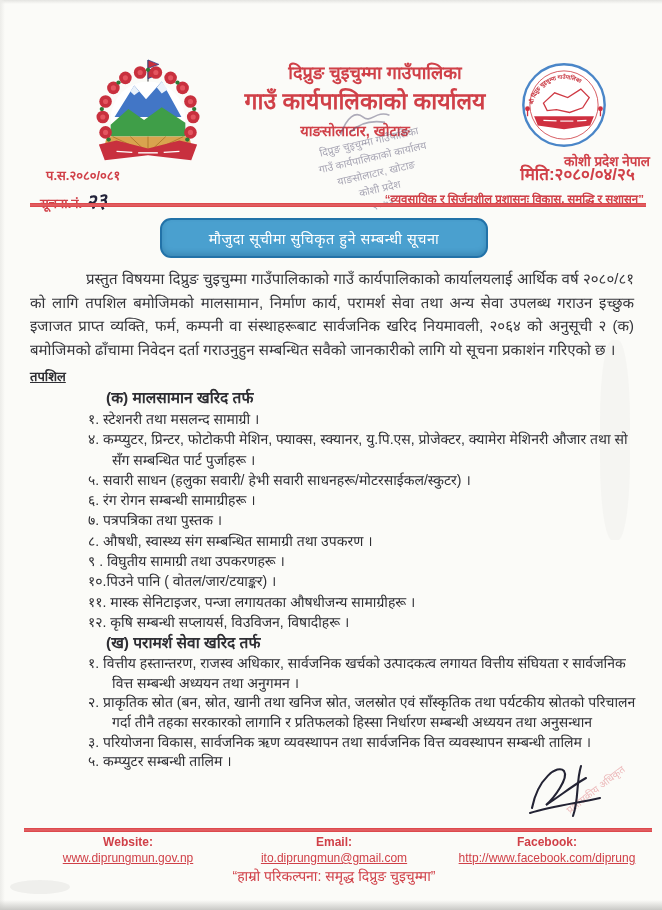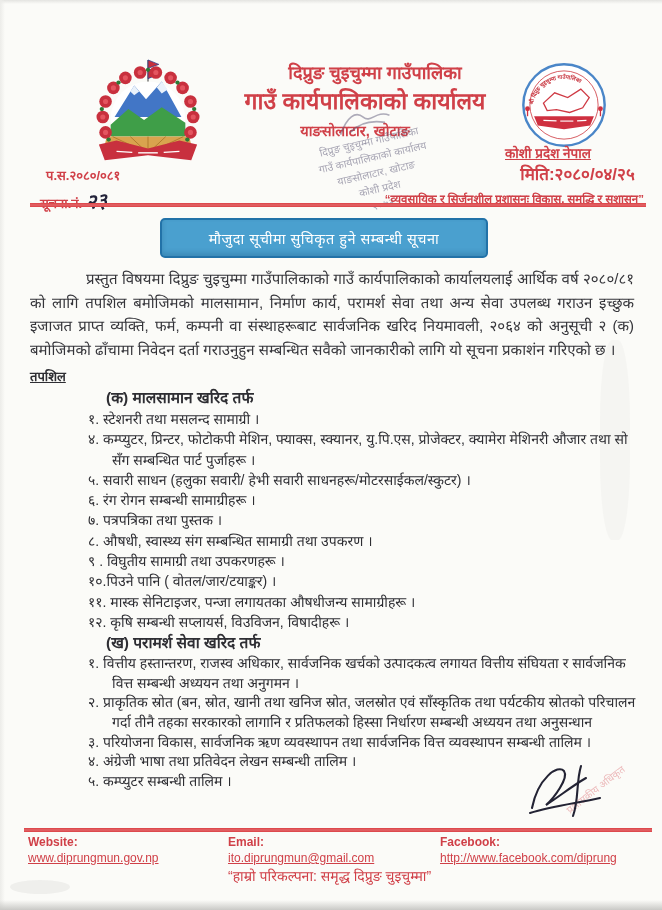--- a/index.html
+++ b/index.html
@@ -26,22 +26,22 @@
 
   
   .emblem{position:absolute;left:92px;top:58px;width:112px;height:114px;}
   .org-logo{position:absolute;left:521px;top:62px;width:86px;height:86px;}
   .head-line1{position:absolute;left:240px;top:60px;width:270px;text-align:center;
     color:var(--red);font-size:18px;font-weight:bold;}
   .head-line2{position:absolute;left:215px;top:84px;width:300px;text-align:center;
     color:var(--red);font-size:23px;font-weight:bold;}
   .head-line3{position:absolute;left:240px;top:120px;width:230px;text-align:center;
     color:var(--red);font-size:14.5px;font-weight:bold;}
-  .province{position:absolute;left:505px;top:144px;width:145px;text-align:left;
-    color:var(--red);font-size:13.5px;font-weight:bold;text-decoration:underline;}
+  .province{position:absolute;left:505px;top:152px;width:145px;text-align:right;
+    color:var(--red);font-size:13.5px;font-weight:bold;}
   .issue-date{position:absolute;left:505px;top:162px;width:145px;text-align:center;
     color:var(--red);font-size:17px;font-weight:bold;}
   .ref-no{position:absolute;left:46px;top:166px;color:var(--red);
     font-size:13px;font-weight:bold;}
   .notice-no{position:absolute;left:40px;top:187px;color:var(--red);
     font-size:13px;font-weight:bold;}
   .notice-no-value{display:inline-block;color:#23233a;font-size:20px;
     font-style:italic;transform:rotate(-6deg);margin-left:4px;
     font-family:"DejaVu Serif",serif;}
   .slogan{position:absolute;right:18px;top:191px;color:var(--red);
@@ -51,21 +51,21 @@
 
   
   .stamp{position:absolute;left:288px;top:106px;width:170px;
     transform:rotate(-13deg);text-align:center;
     color:rgba(96,92,122,0.55);font-size:10.5px;line-height:16px;
     pointer-events:none;}
   .stamp .scribble{display:block;margin:0 auto 1px;}
 
   
   .title-box{position:absolute;left:160px;top:218px;width:324px;height:36px;
-    background:var(--box-blue);border:2px solid var(--box-border);border-radius:5px;
+    background:var(--box-blue);border:2px solid var(--box-border);border-radius:11px;
     display:flex;align-items:center;justify-content:center;
     box-shadow:inset 0 -3px 5px rgba(20,70,110,.25);}
   .title-box span{color:#ffffff;font-size:14.5px;letter-spacing:.5px;}
 
   
   .body-par{position:absolute;left:30px;top:267px;width:604px;
     font-size:15px;line-height:23.5px;text-align:justify;text-indent:56px;
     color:var(--ink);}
 
   
@@ -80,21 +80,21 @@
 
   
   .signature{position:absolute;left:526px;top:758px;width:84px;height:72px;}
   .sig-stamp{position:absolute;left:556px;top:770px;width:110px;
     transform:rotate(-38deg);color:rgba(208,64,72,.35);font-size:10px;
     pointer-events:none;}
 
   
   .rule-bottom{position:absolute;left:24px;right:10px;top:828px;height:4px;
     background:linear-gradient(to bottom,var(--line-red) 35%,#f3b9ba 50%,var(--line-red) 65%);}
-  .footer-col{position:absolute;top:835px;color:var(--red);
+  .footer-col{position:absolute;top:835px;text-align:center;color:var(--red);
     font-size:12px;line-height:14px;}
   .footer-col .label{font-weight:bold;margin-bottom:2px;}
   .footer-col .link{text-decoration:underline;color:var(--red);display:block;margin-top:1px;}
   .col-website{left:28px;width:200px;}
   .col-email{left:228px;width:212px;}
   .col-facebook{left:440px;width:214px;}
   .vision{margin-top:4px;font-size:14px;}
 
   
   .smudge1{position:absolute;left:10px;top:880px;width:60px;height:14px;
@@ -251,21 +251,20 @@
       <div class="item">१०.पिउने पानि ( वोतल/जार/टयाङ्कर) ।</div>
       <div class="item">११. मास्क सेनिटाइजर, पन्जा लगायतका औषधीजन्य सामाग्रीहरू ।</div>
       <div class="item">१२. कृषि सम्बन्धी सप्लायर्स, विउविजन, विषादीहरू ।</div>
     </div>
   <div class="sec-title">(ख) परामर्श सेवा खरिद तर्फ</div>
   <div class="item-list item-list-b">
 
   <div class="item">१. वित्तीय हस्तान्तरण, राजस्व अधिकार, सार्वजनिक खर्चको उत्पादकत्व लगायत वित्तीय संघियता र सार्वजनिक वित्त सम्बन्धी अध्ययन तथा अनुगमन ।</div>
       <div class="item">२. प्राकृतिक स्रोत (बन, स्रोत, खानी तथा खनिज स्रोत, जलस्रोत एवं साँस्कृतिक तथा पर्यटकीय स्रोतको परिचालन गर्दा तीनै तहका सरकारको लागानि र प्रतिफलको हिस्सा निर्धारण सम्बन्धी अध्ययन तथा अनुसन्धान</div>
       <div class="item">३. परियोजना विकास, सार्वजनिक ऋण व्यवस्थापन तथा सार्वजनिक वित्त व्यवस्थापन सम्बन्धी तालिम ।</div>
-      <div class="item">४. अंग्रेजी भाषा तथा प्रतिवेदन लेखन सम्बन्धी तालिम ।</div>
       <div class="item">५. कम्प्युटर सम्बन्धी तालिम ।</div>
     </div>
 </div>
 
 <div class="sig-stamp">प्रशासकीय अधिकृत</div>
 <svg class="signature" viewBox="0 0 84 72">
   <path d="M6,50 C12,20 32,6 38,13 C43,20 28,40 20,47 C34,38 46,28 60,20 M55,8 C50,24 53,42 47,58 M4,55 C26,48 52,45 74,40" fill="none" stroke="#232334" stroke-width="2.1" stroke-linecap="round"></path>
 </svg>
 
 <div class="rule-bottom"></div>

